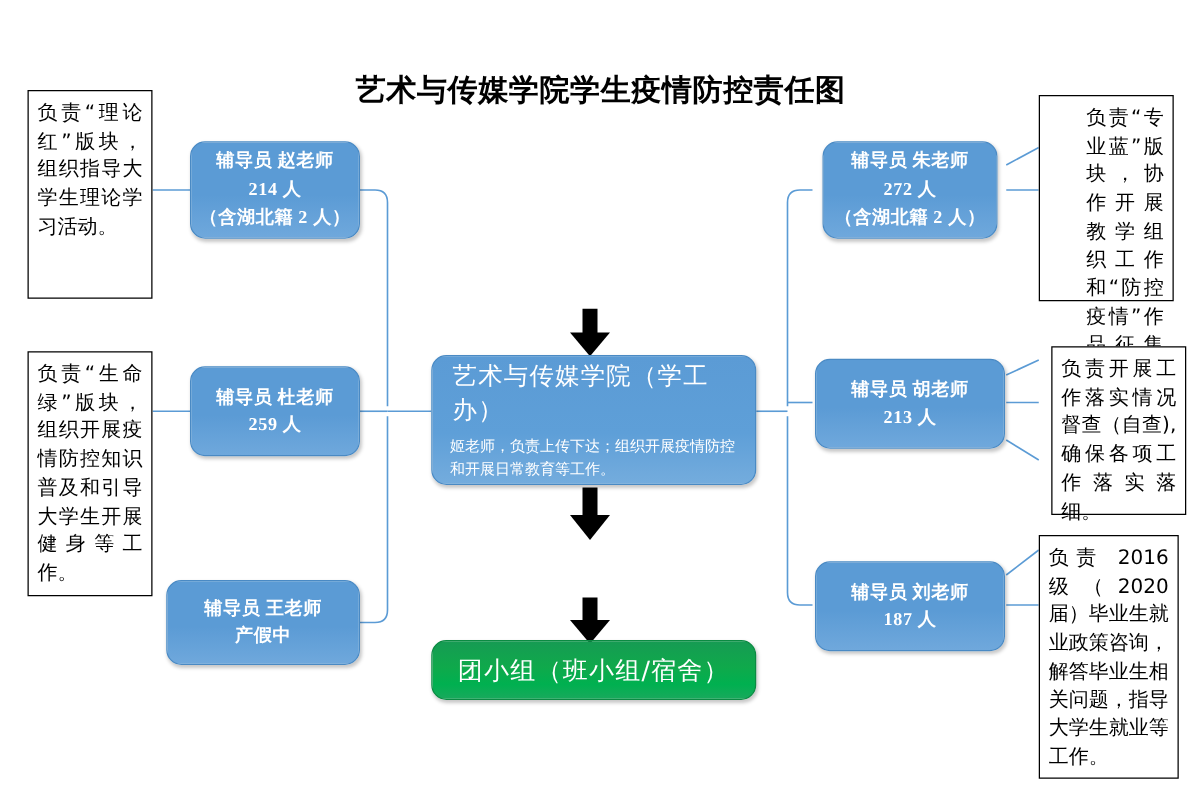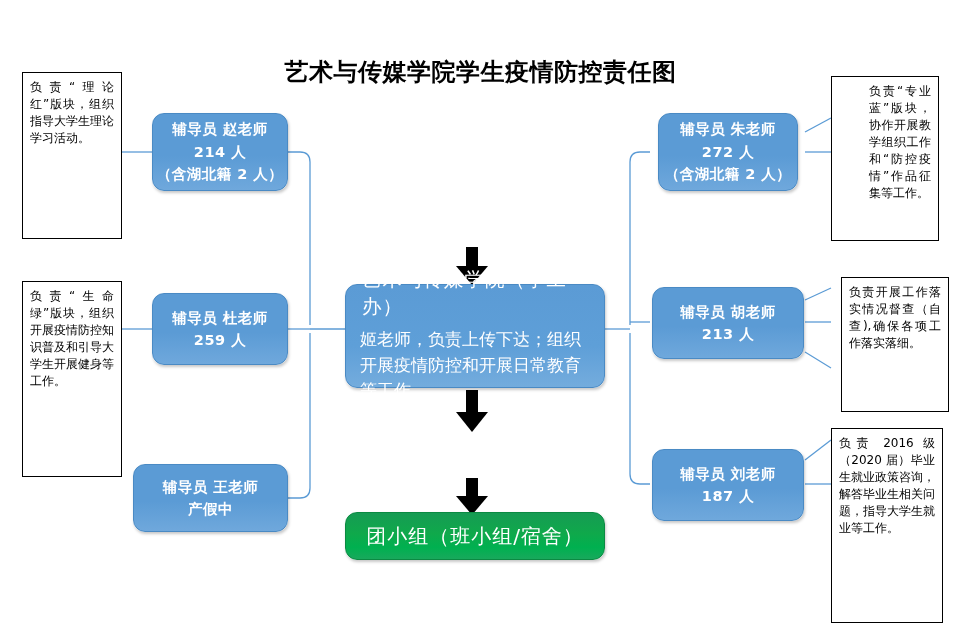--- a/index.html
+++ b/index.html
@@ -44,21 +44,21 @@
   }
 
   
   .note {
     position: absolute;
     box-sizing: border-box;
     border: 1px solid #000000;
     background: #ffffff;
     color: #000000;
     font-family: "DejaVu Sans", "Liberation Sans", sans-serif;
-    font-size: 12px;
+    font-size: 16px;
     line-height: 1.42;
     padding: 6px 7px 4px 7px;
     text-align: justify;
     text-justify: inter-ideograph;
     z-index: 5;
   }
 
   
   .rbox {
     position: absolute;
@@ -74,21 +74,21 @@
   }
   .rbox.blue {
     background: linear-gradient(180deg, #5B9BD5 0%, #5B9BD5 55%, #6FA8DC 100%);
     border: 1px solid #4a8ac4;
     box-shadow: 1px 2px 3px rgba(0,0,0,0.22);
     font-weight: bold;
     font-size: 14.5px;
     line-height: 1.55;
     letter-spacing: 0.5px;
   }
-  .rbox.blue .ln { white-space: nowrap; }
+  .rbox.blue .ln { white-space: nowrap; font-family: Liberation Serif, serif; }
 
   
   .cbox {
     position: absolute;
     box-sizing: border-box;
     border-radius: 12px;
     z-index: 6;
     color: #ffffff;
     display: flex;
     flex-direction: column;
@@ -109,21 +109,21 @@
     padding: 8px 14px 10px 14px;
   }
   .cbox-blue .c-head {
     font-size: 19.5px;
     letter-spacing: 1px;
     margin-bottom: 7px;
     text-align: left;
     padding-left: 2px;
   }
   .cbox-blue .c-sub {
-    font-size: 17px;
+    font-size: 12px;
     line-height: 1.5;
     text-align: left;
   }
   .cbox-orange {
     background: linear-gradient(180deg, #F5AF14 0%, #FFC000 50%, #F2B705 100%);
     border: 1px solid #d79f08;
     box-shadow: 1px 2px 3px rgba(0,0,0,0.22);
     align-items: center;
     font-size: 20px;
     letter-spacing: 1px;

